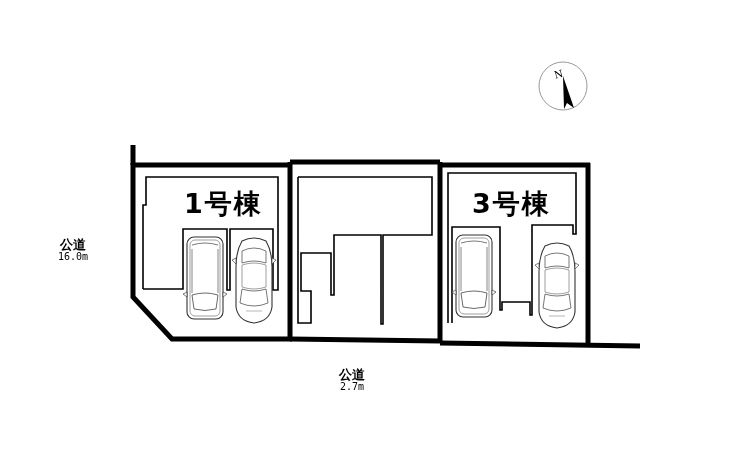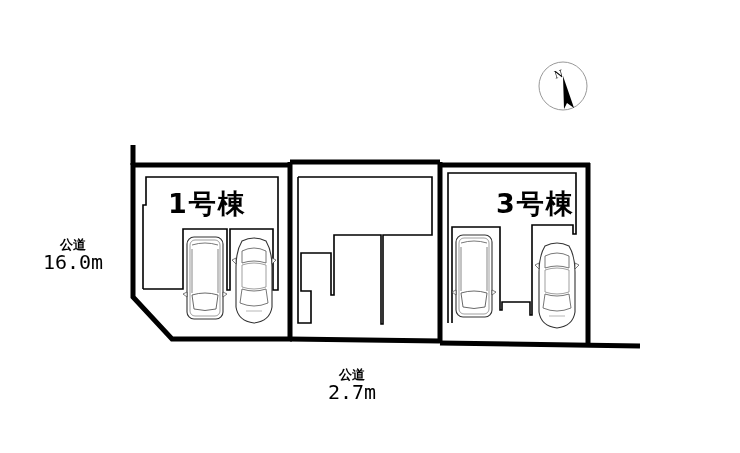--- a/index.html
+++ b/index.html
@@ -2,21 +2,21 @@
 <html><head>
   <meta charset="utf-8">
   <style>
     html, body { margin: 0; padding: 0; background: #ffffff; }
     body { width: 740px; height: 453px; position: relative; overflow: hidden;
            font-family: "DejaVu Sans", sans-serif; }
     #plan { position: absolute; left: 0; top: 0; }
     .road-label { position: absolute; text-align: center; color: #000;
                   font-family: "DejaVu Sans", sans-serif; line-height: 1.05; }
     .road-label .name { font-weight: bold; font-size: 13px; display: block; margin-top: 12px; }
-    .road-label .width { font-family: "DejaVu Sans Mono", monospace; font-size: 20px; display: block; }
+    .road-label .width { font-family: "DejaVu Sans Mono", monospace; font-size: 10px; display: block; }
     .lot-label { position: absolute; font-weight: bold; font-size: 27px;
                  font-family: "DejaVu Sans", sans-serif; color: #000; letter-spacing: 2px; }
     .compass { position: absolute; left: 537px; top: 60px; width: 52px; height: 52px; }
   </style>
 </head>
 <body>
 
 <svg id="plan" width="740" height="453" viewBox="0 0 740 453">
 
   <g stroke="#000" stroke-width="5" fill="none" stroke-linejoin="miter">
@@ -78,22 +78,22 @@
       <use href="#car-sedan" x="236" y="237"></use>
     </g>
   <g>
       <use href="#car-van" x="456" y="235"></use>
     </g>
   <g>
       <use href="#car-sedan" x="539" y="242"></use>
     </g>
 </svg>
 
-<div class="lot-label" style="left:168px; top:186px;">1号棟</div>
-<div class="lot-label" style="left:496px; top:186px;">3号棟</div>
+<div class="lot-label" style="left:184px; top:186px;">1号棟</div>
+<div class="lot-label" style="left:472px; top:186px;">3号棟</div>
 
 <div class="road-label" style="left:40px; top:226px; width:66px;">
   <span class="name">公道</span>
   <span class="width">16.0m</span>
 </div>
 <div class="road-label" style="left:322px; top:356px; width:60px;">
   <span class="name">公道</span>
   <span class="width">2.7m</span>
 </div>
 

